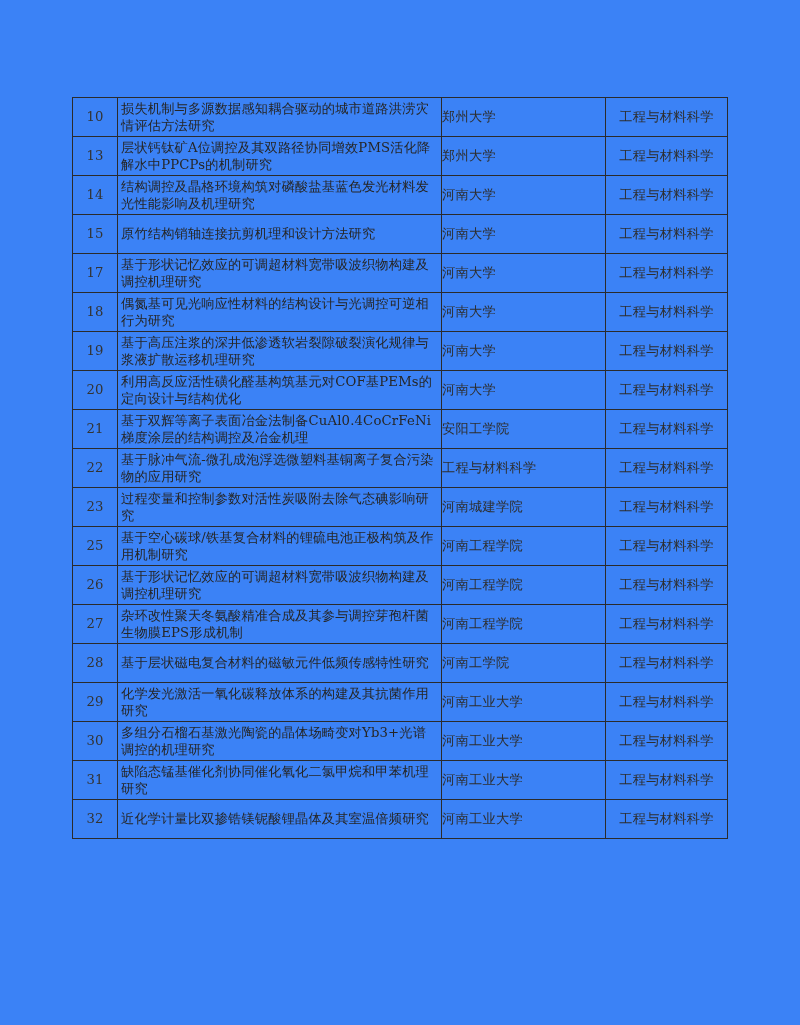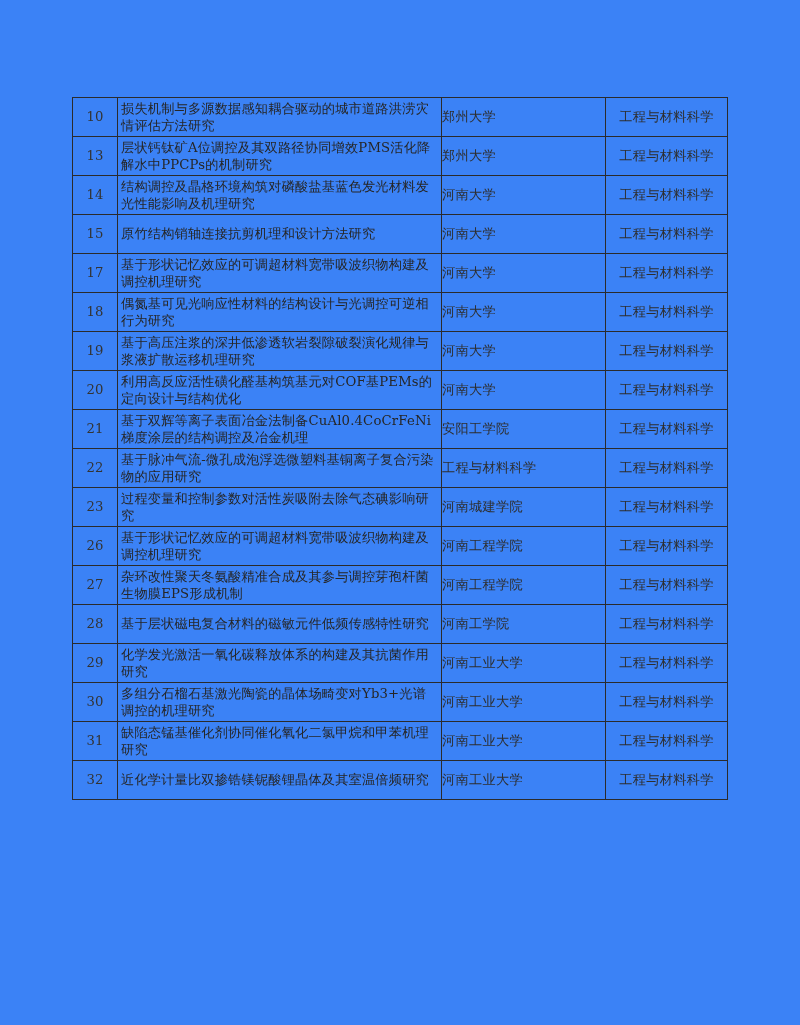--- a/index.html
+++ b/index.html
@@ -139,20 +139,26 @@
         <td class="cell-org">工程与材料科学</td>
         <td class="cell-field">工程与材料科学</td>
       </tr>
       <tr>
         <td class="cell-no">23</td>
         <td class="cell-title">过程变量和控制参数对活性炭吸附去除气态碘影响研究</td>
         <td class="cell-org">河南城建学院</td>
         <td class="cell-field">工程与材料科学</td>
       </tr>
       <tr>
+        <td class="cell-no">25</td>
+        <td class="cell-title">基于空心碳球/铁基复合材料的锂硫电池正极构筑及作用机制研究</td>
+        <td class="cell-org">河南工程学院</td>
+        <td class="cell-field">工程与材料科学</td>
+      </tr>
+      <tr>
         <td class="cell-no">26</td>
         <td class="cell-title">基于形状记忆效应的可调超材料宽带吸波织物构建及调控机理研究</td>
         <td class="cell-org">河南工程学院</td>
         <td class="cell-field">工程与材料科学</td>
       </tr>
       <tr>
         <td class="cell-no">27</td>
         <td class="cell-title">杂环改性聚天冬氨酸精准合成及其参与调控芽孢杆菌生物膜EPS形成机制</td>
         <td class="cell-org">河南工程学院</td>
         <td class="cell-field">工程与材料科学</td>

